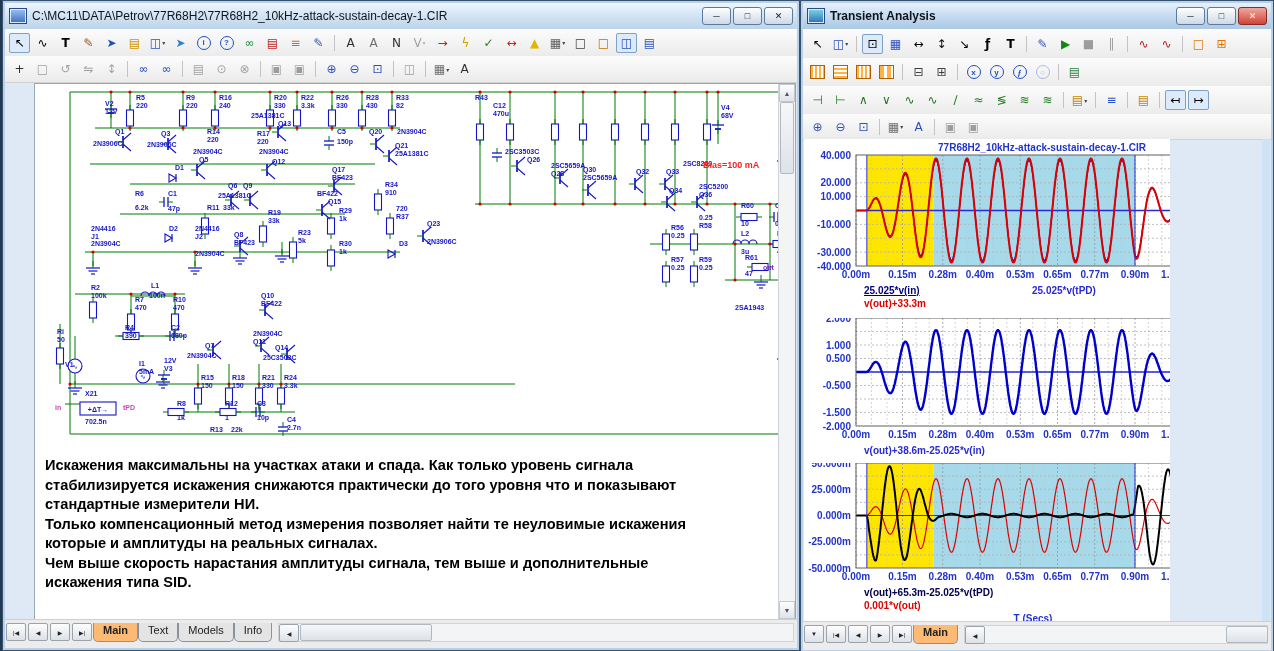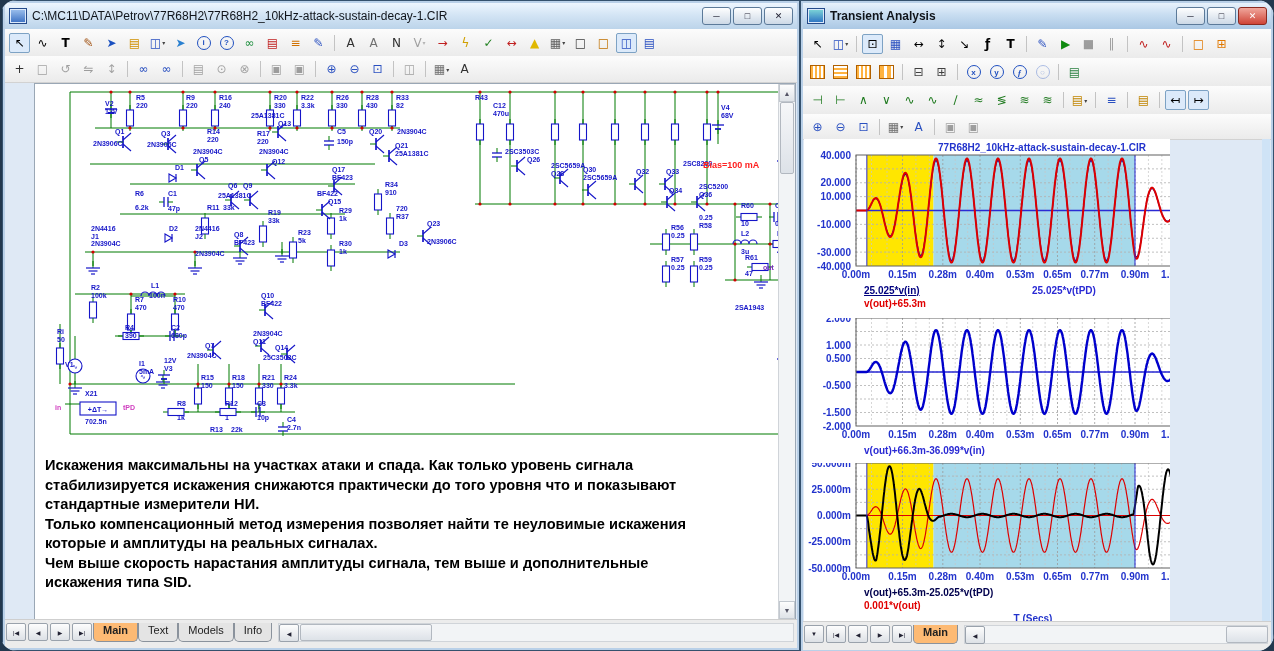--- a/index.html
+++ b/index.html
@@ -1,16 +1,16 @@
 <!DOCTYPE html>
 <html><head>
 <meta charset="utf-8">
 <style>
   html,body{margin:0;padding:0;background:#22384e;font-family:"Liberation Sans",sans-serif;}
-  #stage{position:relative;width:1274px;height:651px;overflow:hidden;border-radius:17px;}
+  #stage{position:relative;width:1274px;height:651px;overflow:hidden;}
   .win{position:absolute;background:#dfe9f5;border:1px solid #35516d;box-shadow:inset 0 0 0 2px #b9d0e8;}
   .titlebar{position:absolute;left:2px;right:2px;top:2px;height:26px;display:flex;align-items:center;
     background:linear-gradient(#eef6fe,#d4e5f5 45%,#bcd4ea);border-bottom:1px solid #98b4d0;padding:0 4px;}
   .titlebar.active{background:linear-gradient(#e8f2fc,#c8ddf1 45%,#abc8e4);}
   .appicon{width:16px;height:14px;border:1px solid #244a8a;background:linear-gradient(#9fc2ee,#3a6fc2);margin-right:5px;flex:none;
     box-shadow:inset 0 0 0 1px #dce9fa;}
   .ttext{font-size:12px;color:#10141a;white-space:nowrap;overflow:hidden;flex:1;}
   .winbtns{display:flex;gap:2px;margin-left:6px;}
   .wbtn{width:27px;height:16px;border:1px solid #5c7a99;border-radius:3px;background:linear-gradient(#fefefe,#cdd9e6);
     display:flex;align-items:center;justify-content:center;font-size:9px;color:#223;line-height:1;}
@@ -1080,21 +1080,21 @@
             <text x="253.50000000000003" y="137" text-anchor="middle" font-size="10px" font-weight="bold" fill="#2233cc">0.65m</text>
             <text x="290.70000000000005" y="137" text-anchor="middle" font-size="10px" font-weight="bold" fill="#2233cc">0.77m</text>
             <text x="331" y="137" text-anchor="middle" font-size="10px" font-weight="bold" fill="#2233cc">0.90m</text>
             <text x="371.3" y="137" text-anchor="middle" font-size="10px" font-weight="bold" fill="#2233cc">1.03m</text>
             <text x="424" y="137" text-anchor="middle" font-size="10px" font-weight="bold" fill="#2233cc">1.20m</text>
             <text x="238" y="10" text-anchor="middle" font-size="10px" font-weight="bold" fill="#2233cc">77R68H2_10kHz-attack-sustain-decay-1.CIR</text>
           </svg><div class="legrow">
             <span style="left: 60px; color: rgb(0, 0, 127); text-decoration: underline;">25.025*v(in)</span>
             <span style="left: 228px; color: rgb(42, 42, 212);">25.025*v(tPD)</span>
           </div><div class="legrow">
-            <span style="left: 60px; color: rgb(224, 0, 0);">v(out)+65.3m</span>
+            <span style="left: 60px; color: rgb(224, 0, 0);">v(out)+33.3m</span>
           </div></div>
         <div style="margin-top: 7px;"><svg width="458" height="123">
             <line x1="67.5" y1="0" x2="67.5" y2="108" stroke="#c6c6c6" stroke-width="0.7" stroke-dasharray="2,2"></line>
             <line x1="83" y1="0" x2="83" y2="108" stroke="#c6c6c6" stroke-width="0.7" stroke-dasharray="2,2"></line>
             <line x1="111.93333333333334" y1="0" x2="111.93333333333334" y2="108" stroke="#c6c6c6" stroke-width="0.7" stroke-dasharray="2,2"></line>
             <line x1="125.36666666666667" y1="0" x2="125.36666666666667" y2="108" stroke="#c6c6c6" stroke-width="0.7" stroke-dasharray="2,2"></line>
             <line x1="151.2" y1="0" x2="151.2" y2="108" stroke="#c6c6c6" stroke-width="0.7" stroke-dasharray="2,2"></line>
             <line x1="163.60000000000002" y1="0" x2="163.60000000000002" y2="108" stroke="#c6c6c6" stroke-width="0.7" stroke-dasharray="2,2"></line>
             <line x1="189.43333333333334" y1="0" x2="189.43333333333334" y2="108" stroke="#c6c6c6" stroke-width="0.7" stroke-dasharray="2,2"></line>
             <line x1="202.86666666666667" y1="0" x2="202.86666666666667" y2="108" stroke="#c6c6c6" stroke-width="0.7" stroke-dasharray="2,2"></line>
@@ -1138,21 +1138,21 @@
             <text x="98.5" y="120" text-anchor="middle" font-size="10px" font-weight="bold" fill="#2233cc">0.15m</text>
             <text x="138.8" y="120" text-anchor="middle" font-size="10px" font-weight="bold" fill="#2233cc">0.28m</text>
             <text x="176" y="120" text-anchor="middle" font-size="10px" font-weight="bold" fill="#2233cc">0.40m</text>
             <text x="216.3" y="120" text-anchor="middle" font-size="10px" font-weight="bold" fill="#2233cc">0.53m</text>
             <text x="253.50000000000003" y="120" text-anchor="middle" font-size="10px" font-weight="bold" fill="#2233cc">0.65m</text>
             <text x="290.70000000000005" y="120" text-anchor="middle" font-size="10px" font-weight="bold" fill="#2233cc">0.77m</text>
             <text x="331" y="120" text-anchor="middle" font-size="10px" font-weight="bold" fill="#2233cc">0.90m</text>
             <text x="371.3" y="120" text-anchor="middle" font-size="10px" font-weight="bold" fill="#2233cc">1.03m</text>
             <text x="424" y="120" text-anchor="middle" font-size="10px" font-weight="bold" fill="#2233cc">1.20m</text>
           </svg><div class="legrow">
-            <span style="left: 60px; color: rgb(42, 42, 212);">v(out)+66.3m-36.099*v(in)</span>
+            <span style="left: 60px; color: rgb(42, 42, 212);">v(out)+38.6m-25.025*v(in)</span>
           </div></div>
         <div style="margin-top: 5px;"><svg width="458" height="120">
             <rect x="62.85" y="0" width="66.65" height="105" fill="#ffe600"></rect>
             <rect x="129.5" y="0" width="201.5" height="105" fill="#a6d9ea"></rect>
             <line x1="67.5" y1="0" x2="67.5" y2="105" stroke="#c6c6c6" stroke-width="0.7" stroke-dasharray="2,2"></line>
             <line x1="83" y1="0" x2="83" y2="105" stroke="#c6c6c6" stroke-width="0.7" stroke-dasharray="2,2"></line>
             <line x1="111.93333333333334" y1="0" x2="111.93333333333334" y2="105" stroke="#c6c6c6" stroke-width="0.7" stroke-dasharray="2,2"></line>
             <line x1="125.36666666666667" y1="0" x2="125.36666666666667" y2="105" stroke="#c6c6c6" stroke-width="0.7" stroke-dasharray="2,2"></line>
             <line x1="151.2" y1="0" x2="151.2" y2="105" stroke="#c6c6c6" stroke-width="0.7" stroke-dasharray="2,2"></line>
             <line x1="163.60000000000002" y1="0" x2="163.60000000000002" y2="105" stroke="#c6c6c6" stroke-width="0.7" stroke-dasharray="2,2"></line>

